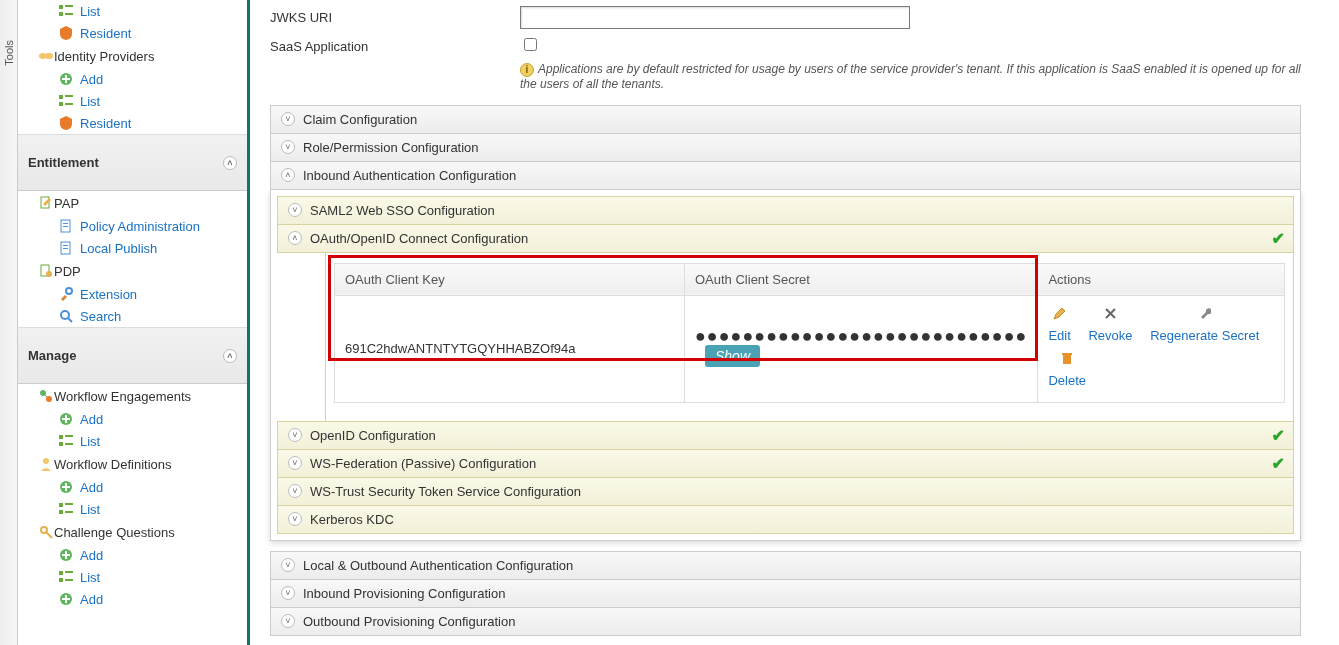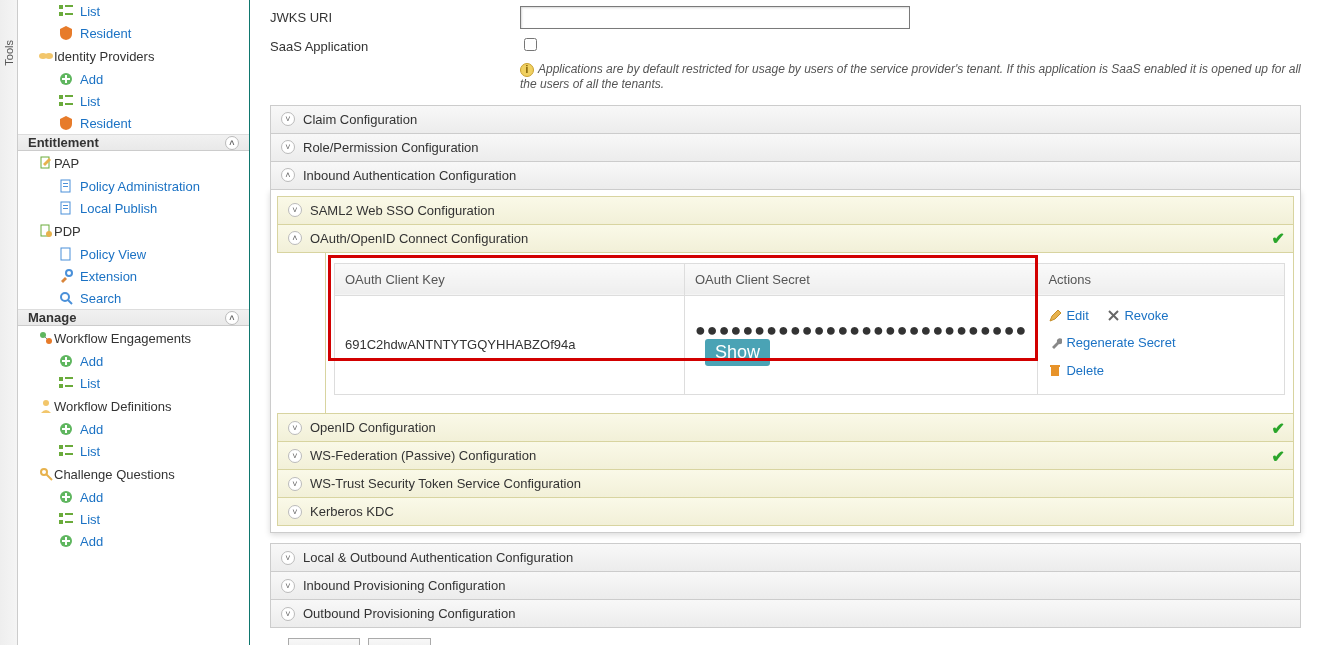--- a/index.html
+++ b/index.html
@@ -29,28 +29,28 @@
     writing-mode: vertical-rl;
     transform: rotate(180deg);
     color: #555;
     font-size: 11px;
   }
 
   
   .sidebar {
     width: 232px;
     background: #fff;
-    border-right: 1px solid #0f766e;
+    border-right: 3px solid #0f766e;
     overflow-y: auto;
   }
   .side-section-header {
     background: linear-gradient(to bottom, #f1f1f1, #e9e9e9);
     border-top: 1px solid #ddd;
     border-bottom: 1px solid #ccc;
-    padding: 0 10px;
+    padding: 20px 10px;
     font-weight: bold;
     color: #333;
     display: flex;
     justify-content: space-between;
     align-items: center;
     text-align: right;
   }
   .side-section-header .chev {
     width: 14px; height:14px; border:1px solid #bbb; border-radius:50%;
     display:flex;align-items:center;justify-content:center;font-size:9px;color:#666;background:#fff;
@@ -175,25 +175,25 @@
     font-weight:normal;
     vertical-align:middle;
   }
   table.oauth-tbl th {
     background: linear-gradient(to bottom, #fafafa, #eee);
     color:#555;
   }
   .dots { letter-spacing:1px;font-size:18px;line-height:10px; }
   .show-btn {
     background:#4aa3b5;color:#fff;border:none;border-radius:3px;
-    padding:3px 10px;font-size:18px;cursor:pointer;margin-left:10px;
+    padding:3px 10px;font-size:14px;cursor:pointer;margin-left:10px;font-style:italic;
   }
   .actions-cell { line-height:1.9; }
   .action-link {
-    color:#1b72c4;cursor:pointer;margin-right:14px;display:inline-flex;align-items:center;gap:4px;
+    color:#1b72c4;cursor:pointer;margin-right:14px;display:inline-flex;align-items:center;gap:4px;flex-direction:column;
   }
   .action-link .ic{width:14px;height:14px;display:inline-flex;align-items:center;justify-content:center;}
 
   .btn-row { margin-top:10px;display:flex;gap:8px;padding-left:18px;text-decoration:underline; }
   .btn {
     background:linear-gradient(to bottom,#f8f8f8,#e4e4e4);
     border:1px solid #aaa;padding:4px 14px;cursor:pointer;font-size:13px;color:#333;
   }
 
   
@@ -303,28 +303,20 @@
   </div>
 
   <div class="side-group">
     <span class="icon">
         <svg width="14" height="14">
           <rect x="2" y="1" width="8" height="11" fill="#fff" stroke="#6aab3b"></rect>
           <circle cx="10" cy="10" r="3" fill="#e7b24d"></circle>
         </svg>
       </span>
     <span>PDP</span>
-  </div>
-  <div class="side-link">
-    <span class="icon">
-        <svg width="14" height="14">
-          <rect x="2" y="1" width="9" height="12" fill="#fff" stroke="#4a90d9"></rect>
-        </svg>
-      </span>
-    <span>Policy View</span>
   </div>
   <div class="side-link">
     <span class="icon">
         <svg width="14" height="14">
           <path d="M2 12 L6 8 L8 10 L4 14 Z" fill="#d9853b"></path>
           <circle cx="10" cy="4" r="3" fill="none" stroke="#4a90d9" stroke-width="2"></circle>
         </svg>
       </span>
     <span>Extension</span>
   </div>

